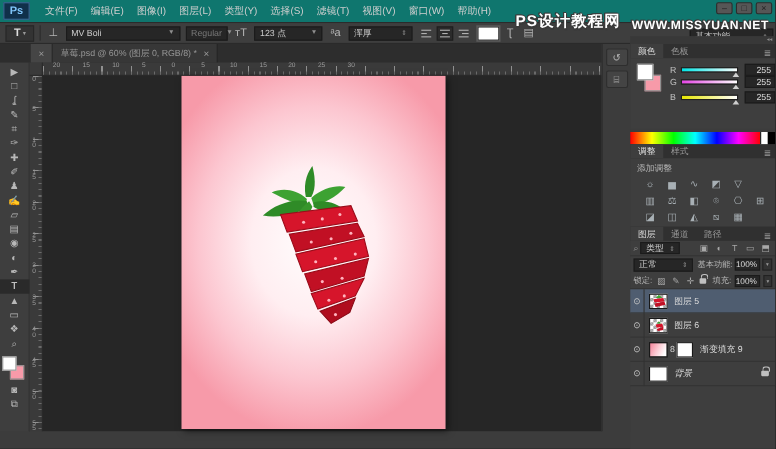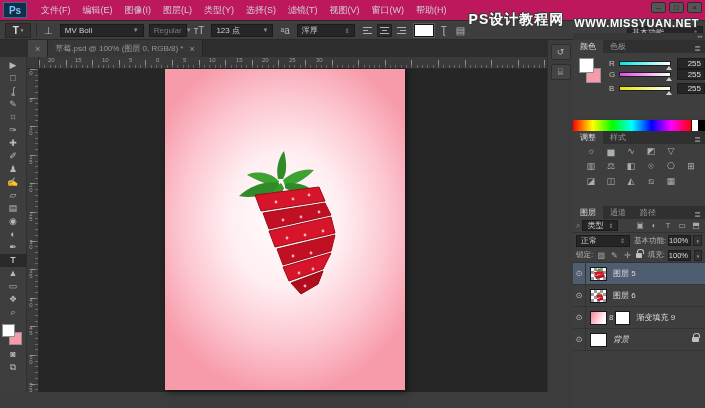--- a/index.html
+++ b/index.html
@@ -1,21 +1,21 @@
 <!DOCTYPE html>
 <html><head>
 <meta charset="utf-8">
 <style>
   *{box-sizing:border-box;margin:0;padding:0}
   body{margin:0;background:#222}
   #stage{position:relative;width:705px;height:408px;background:#3c3c3c;
          font-family:"Liberation Sans",sans-serif;color:#c8c8c8;overflow:hidden;font-size:9px}
   .abs{position:absolute}
   
-  .menubar{left:0;top:0;width:705px;height:21px;background:#be185d;border-bottom:1px solid #2b2b2b;display:flex;align-items:center;padding-left:3px}
+  .menubar{left:0;top:0;width:705px;height:21px;background:#0f766e;border-bottom:1px solid #2b2b2b;display:flex;align-items:center;padding-left:3px}
   .pslogo{width:24px;height:16px;background:#10304a;color:#7ec3f7;border:1px solid #3a6d96;font-weight:bold;font-size:10px;display:flex;align-items:center;justify-content:center;margin-right:8px}
   .menuitem{padding:0 6px;font-size:9px;color:#cfcfcf;white-space:nowrap}
   .wincontrols{right:3px;top:2px;display:flex;gap:3px}
   .winbtn{width:15px;height:11px;background:#565656;border:1px solid #2c2c2c;color:#1e1e1e;font-size:8px;line-height:9px;text-align:center;border-radius:2px}
   
   .watermark{right:6px;top:11px;display:flex;gap:10px;align-items:flex-end;color:#fff;font-weight:bold;z-index:40;
     text-shadow:1px 0 #3a3a3a,-1px 0 #3a3a3a,0 1px #3a3a3a,0 -1px #3a3a3a,1px 1px #3a3a3a,-1px -1px #3a3a3a}
   .wm-site{font-size:14px;letter-spacing:1px}
   .wm-url{font-size:11px;letter-spacing:.5px}
   
@@ -148,21 +148,21 @@
     <span class="wm-url">WWW.MISSYUAN.NET</span>
   </div>
 
   <div class="optionsbar abs">
     <div class="toolbadge">
       <span>T</span>
       <span style="font-size:5px;color:#999">▾</span>
     </div>
     <div class="optsep"></div>
     <span class="opticon">⊥</span>
-    <div class="well" style="width:84px">
+    <div class="well" style="width:104px">
       <span>MV Boli</span>
       <span class="dd">▼</span>
     </div>
     <div class="well dim" style="width:38px">
       <span>Regular</span>
       <span class="dd">▼</span>
     </div>
     <span class="opticon">ᴛT</span>
     <div class="well" style="width:62px">
       <span>123 点</span>
@@ -197,21 +197,21 @@
   <div class="well workspace abs">
     <span>基本功能</span>
     <span class="dd">⇕</span>
   </div>
 
   <div class="tabrow abs">
     <div class="doctab active">
       <span class="tabclose">×</span>
     </div>
     <div class="doctab inactive">
-      <span>草莓.psd @ 100% (图层 0, RGB/8) *</span>
+      <span>草莓.psd @ 60% (图层 0, RGB/8) *</span>
       <span class="tabclose">×</span>
     </div>
   </div>
 
   <div class="toolbar abs">
     <div class="tool">▶</div>
     <div class="tool">□</div>
     <div class="tool">ʆ</div>
     <div class="tool">✎</div>
     <div class="tool">⌗</div>
@@ -350,20 +350,21 @@
       <div class="w"></div>
       <div class="k"></div>
     </div>
 
     <div class="ptabs">
       <div class="ptab active">调整</div>
       <div class="ptab">样式</div>
       <div class="pmenu">≣</div>
     </div>
     <div class="panelbody" style="height:62px">
+      <div class="adjheader">添加调整</div>
       <div class="adjrow">
         <span class="adjicon">☼</span>
         <span class="adjicon">▅</span>
         <span class="adjicon">∿</span>
         <span class="adjicon">◩</span>
         <span class="adjicon">▽</span>
       </div>
       <div class="adjrow">
         <span class="adjicon">▥</span>
         <span class="adjicon">⚖</span>

